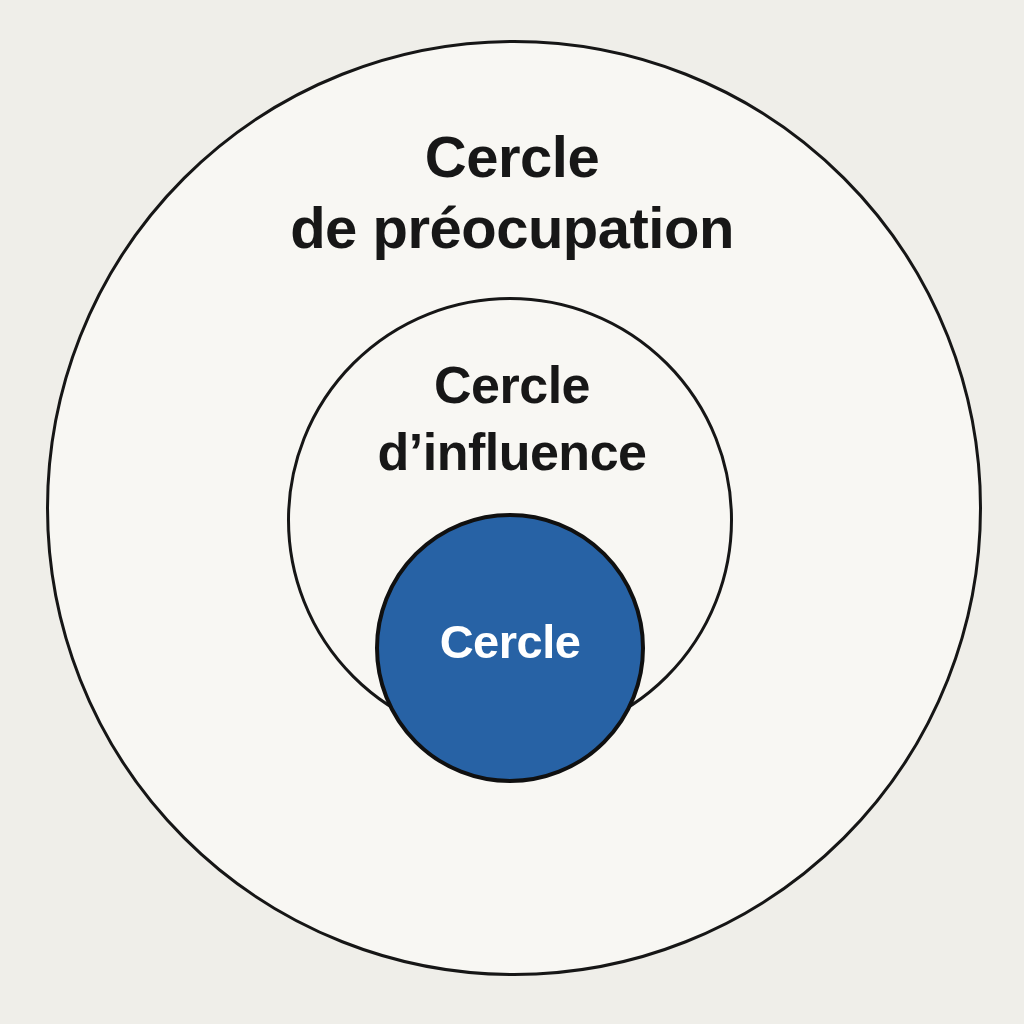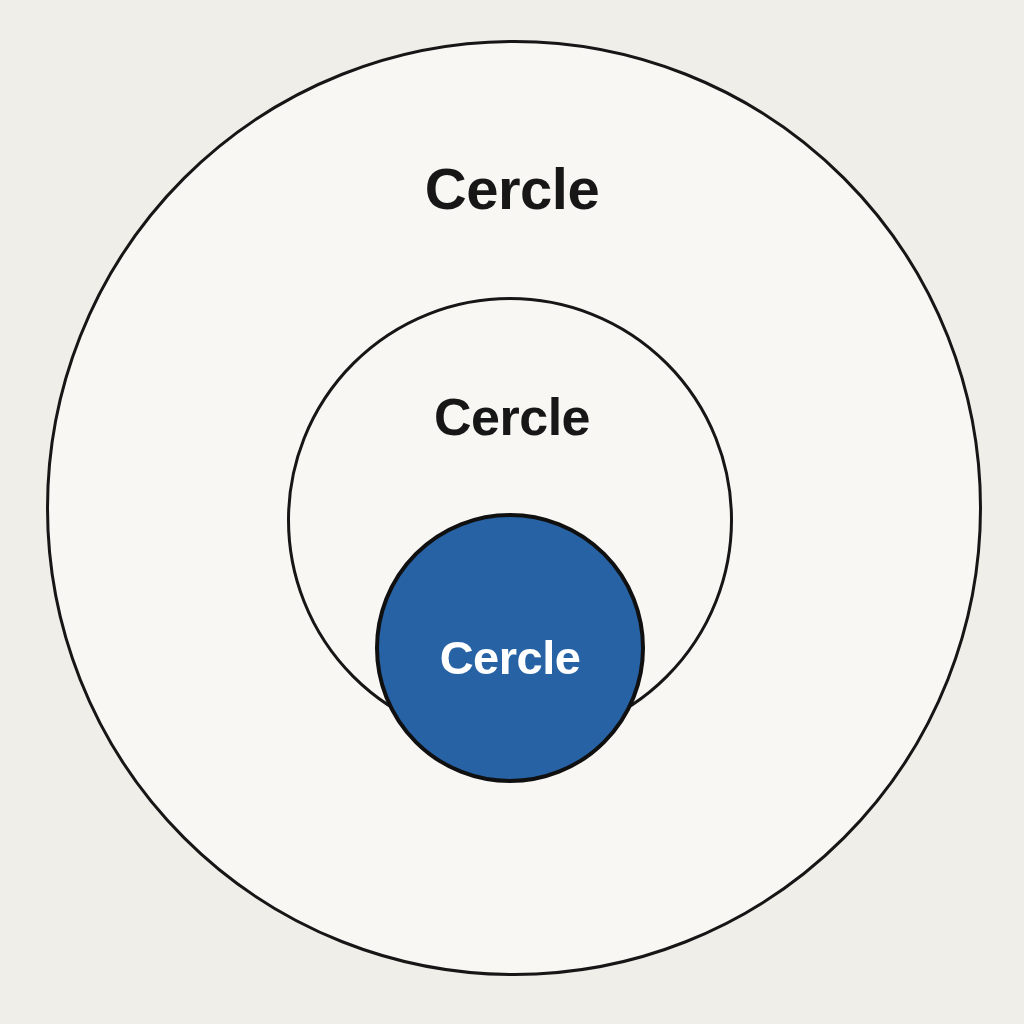--- a/index.html
+++ b/index.html
@@ -75,39 +75,40 @@
     top: -6px;
     text-align: center;
     font-weight: 700;
     font-size: 47px;
     line-height: 1.22;
     color: #ffffff;
     letter-spacing: -0.5px;
   }
   .line {
     display: block;
-    margin-top: 32px;
   }
 </style>
 </head>
 <body>
 
 <div class="stage">
 
   <div class="circle circle-outer"></div>
 
   <div class="circle circle-middle"></div>
 
   <div class="circle circle-inner">
     <div class="label-inner">
       <span class="line">Cercle</span>
     </div>
   </div>
 
   <div class="label label-outer">
     <span class="line">Cercle</span>
+    <span class="line">de préocupation</span>
   </div>
 
   <div class="label label-middle">
     <span class="line">Cercle</span>
+    <span class="line">d’influence</span>
   </div>
 
 </div>
 
 </body></html>

